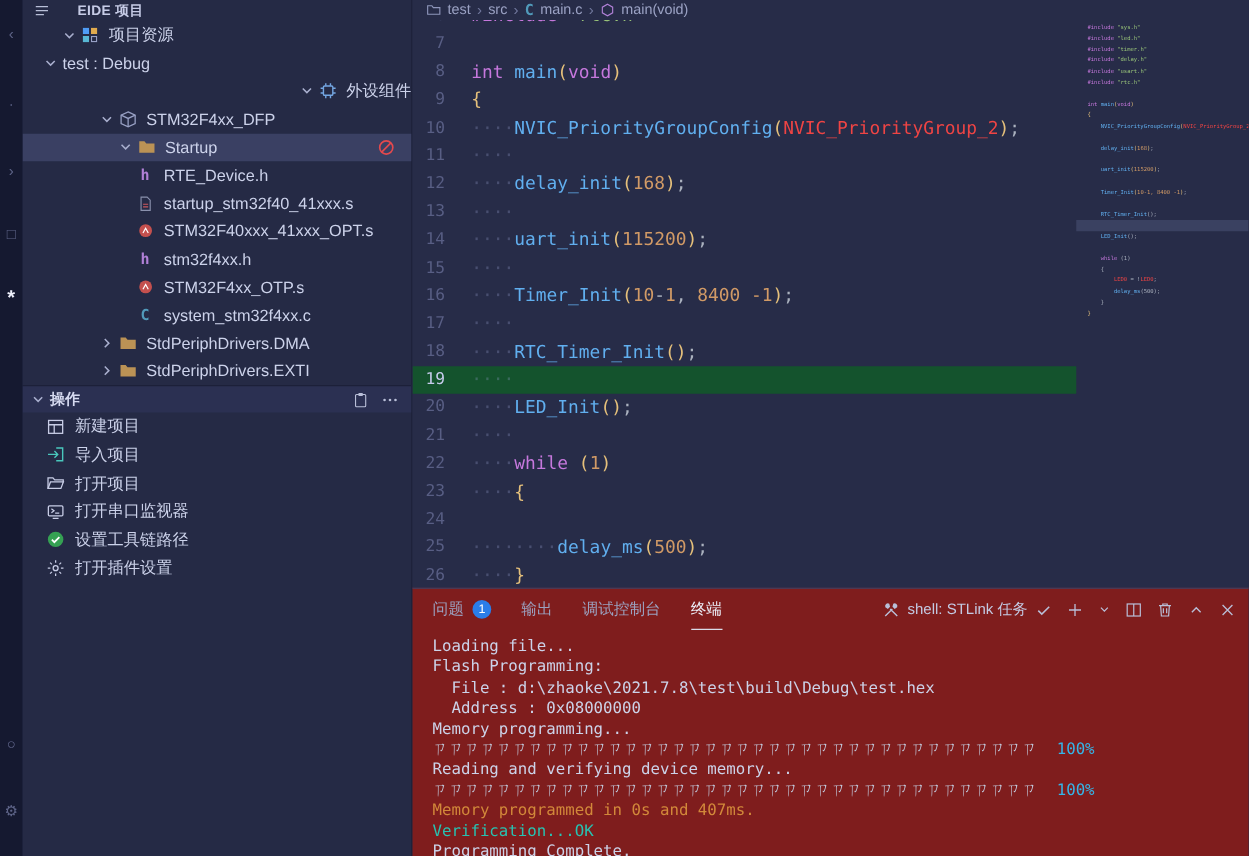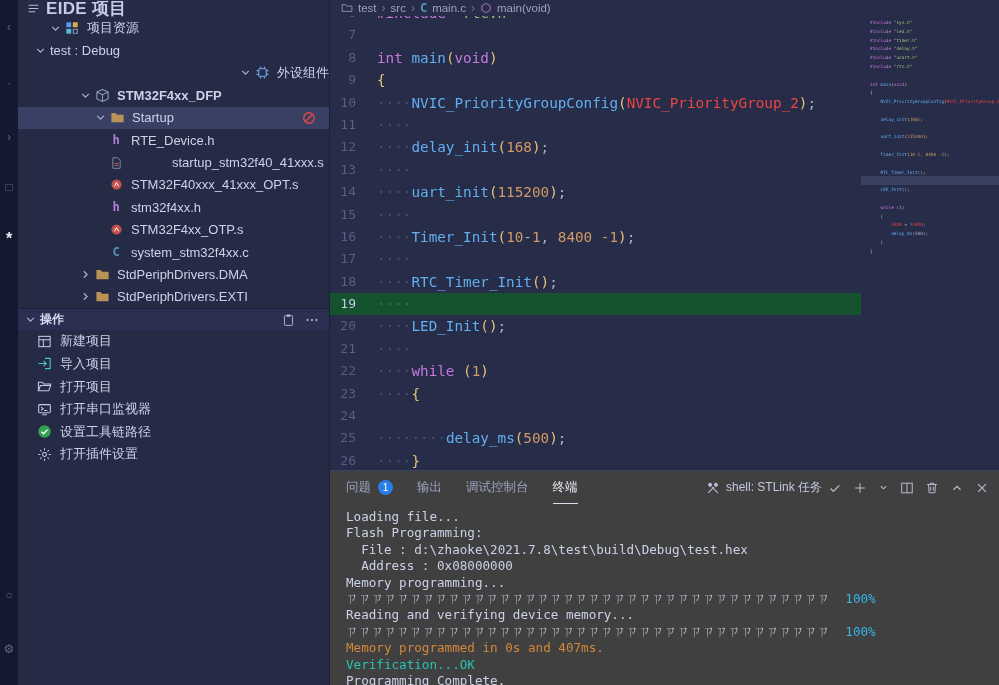--- a/index.html
+++ b/index.html
@@ -6,21 +6,21 @@
 html,body{width:999px;height:685px}
 body{overflow:hidden;background:#272c48;font-family:"Liberation Sans",sans-serif}
 svg{display:block}
 .app{display:flex;width:100%;height:100%}
 
 .activity-bar{width:18px;background:#151930;position:relative;flex:none}
 .ab-icon{position:absolute;left:0;width:18px;text-align:center;color:#5e6488;font-size:12px;line-height:14px;cursor:pointer}
 .ab-icon.bright{color:#eef0fb;font-size:16px;font-weight:bold}
 
 .sidebar{width:312px;flex:none;background:#252a45;display:flex;flex-direction:column;border-right:1px solid #1c2039}
-.sidebar-header{height:17px;flex:none;display:flex;align-items:center;gap:6px;padding-left:9px;font-size:17px;font-weight:bold;color:#c6cbe6;letter-spacing:.3px}
+.sidebar-header{height:17px;flex:none;display:flex;align-items:center;gap:22px;padding-left:9px;font-size:11px;font-weight:bold;color:#c6cbe6;letter-spacing:.3px}
 .trow{display:flex;align-items:center;height:22.4px;font-size:13px;color:#ccd2ea;white-space:nowrap;cursor:pointer}
 .trow.selected{background:#3a4063}
 .chev{width:16px;height:16px;flex:none;display:flex;align-items:center;justify-content:center}
 .ticon{width:16px;height:16px;flex:none;display:flex;align-items:center;justify-content:center;margin:0 5px 0 1px}
 .tlabel{overflow:hidden;text-overflow:ellipsis;margin-left:2px}
 .prohibit{margin-left:auto;margin-right:13px;display:flex}
 .fletter{font-family:"DejaVu Sans Mono",monospace;font-weight:bold;font-size:12px}
 .ops-header{height:22px;flex:none;display:flex;align-items:center;background:#2b3052;border-top:1px solid #1c2039;font-size:12px;font-weight:bold;color:#d6daf0;padding-right:10px}
 .ops-header .chev{margin-left:4px;margin-right:2px}
 .ops-actions{margin-left:auto;display:flex;gap:10px;align-items:center}
@@ -36,21 +36,21 @@
 .crow.active{background:#14532d}
 .crow.active .ln{color:#c6cbec}
 .ln{width:26px;flex:none;text-align:right;font-size:13px;color:#585e84;cursor:pointer}
 .ltext{padding-left:21px}
 .tk-kw{color:#c678dd}.tk-fn{color:#61afef}.tk-num{color:#d19a66}.tk-str{color:#98c379}
 .tk-pun{color:#abb2bf}.tk-brace{color:#e5c07b}.tk-var{color:#ef4444}.tk-ws{color:rgba(150,160,205,.3)}
 .minimap{position:absolute;right:0;top:0;bottom:0;width:138px;padding:3px 0 0 9px;font-family:"DejaVu Sans Mono",monospace;font-size:4.4px;line-height:8.8px;cursor:pointer}
 .mline{white-space:pre;height:8.8px;overflow:hidden;position:relative;z-index:1}
 .minimap-band{position:absolute;left:0;right:0;top:160px;height:9px;background:rgba(150,160,210,.18);z-index:0}
 
-.panel{height:215px;flex:none;border-top:1px solid #3c4166;display:flex;flex-direction:column;background:#404040}
+.panel{height:215px;flex:none;border-top:1px solid #3c4166;display:flex;flex-direction:column;background:#7f1d1d}
 .panel-bar{height:33px;flex:none;display:flex;align-items:stretch;padding:0 10px 0 16px}
 .ptabs{display:flex;align-items:stretch}
 .ptab{display:flex;align-items:center;gap:7px;margin-right:24px;font-size:12.5px;color:#9ba2c0;cursor:pointer;border-bottom:1px solid transparent}
 .ptab.active{color:#eceef8;border-bottom-color:#d9dbe8}
 .pbadge{width:15px;height:15px;border-radius:50%;background:#2b7de9;color:#fff;font-size:10px;display:flex;align-items:center;justify-content:center}
 .pactions{margin-left:auto;display:flex;align-items:center;gap:11px;color:#c3c9e2;font-size:12px}
 .ptask{display:flex;align-items:center;gap:6px;cursor:pointer}
 .pact{display:flex;cursor:pointer}
 .terminal{flex:1;padding:5px 0 0 16px;font-family:"DejaVu Sans Mono",monospace;font-size:12.6px;line-height:16.4px;white-space:pre;overflow:hidden}
 .t-def{color:#ccd2e8}.t-bar{color:#c2c8da}.t-pct{color:#35b5e8}.t-orange{color:#d2883a}.t-teal{color:#27c3b2}
@@ -110,21 +110,21 @@
             </svg>
           </span>
           <span class="ticon" style="display: flex; align-items: center;">
             <svg width="15" height="15" viewBox="0 0 16 16">
               <rect x="4" y="4" width="8" height="8" rx="1" fill="none" stroke="#74a7e3" stroke-width="1.2"></rect>
               <path d="M6 1.6v2.2M10 1.6v2.2M6 12.2v2.2M10 12.2v2.2M1.6 6h2.2M1.6 10h2.2M12.2 6h2.2M12.2 10h2.2" stroke="#74a7e3" stroke-width="1.2"></path>
             </svg>
           </span>
           <span class="tlabel">外设组件</span>
         </div>
-        <div class="trow" style="padding-left: 59px; font-weight: bold;">
+        <div class="trow" style="padding-left: 59px;">
           <span class="chev">
             <svg width="15" height="15" viewBox="0 0 16 16">
               <path d="M4.5 6.2 8 9.7l3.5-3.5" fill="none" stroke="#a9afce" stroke-width="1.3"></path>
             </svg>
           </span>
           <span class="ticon" style="display: flex; align-items: center;">
             <svg width="15" height="15" viewBox="0 0 16 16">
               <path d="M8 1.6 14 4.4v7.2L8 14.4 2 11.6V4.4z" fill="none" stroke="#98a0c4" stroke-width="1.1"></path>
               <path d="M2 4.4 8 7.2l6-2.8M8 7.2v7" fill="none" stroke="#98a0c4" stroke-width="1.1"></path>
             </svg>
@@ -149,21 +149,21 @@
               <path d="M12.2 3.8 3.8 12.2" stroke="#e5494d" stroke-width="1.5"></path>
             </svg>
           </span>
         </div>
         <div class="trow" style="padding-left: 89px;">
           <span class="ticon" style="display: flex; align-items: center;">
             <span class="fletter" style="color:#b180d7">h</span>
           </span>
           <span class="tlabel">RTE_Device.h</span>
         </div>
-        <div class="trow" style="padding-left: 89px; gap: 41px;">
+        <div class="trow" style="padding-left: 89px;">
           <span class="ticon" style="display: flex; align-items: center;">
             <svg width="13" height="14" viewBox="0 0 16 16">
               <path d="M3.5 1.5h6l3 3v10h-9z" fill="none" stroke="#8a91ad" stroke-width="1.1"></path>
               <path d="M5.5 8.5h5M5.5 11h5" stroke="#cc5a5f" stroke-width="1.2"></path>
             </svg>
           </span>
           <span class="tlabel">startup_stm32f40_41xxx.s</span>
         </div>
         <div class="trow" style="padding-left: 89px;">
           <span class="ticon" style="display: flex; align-items: center;">

